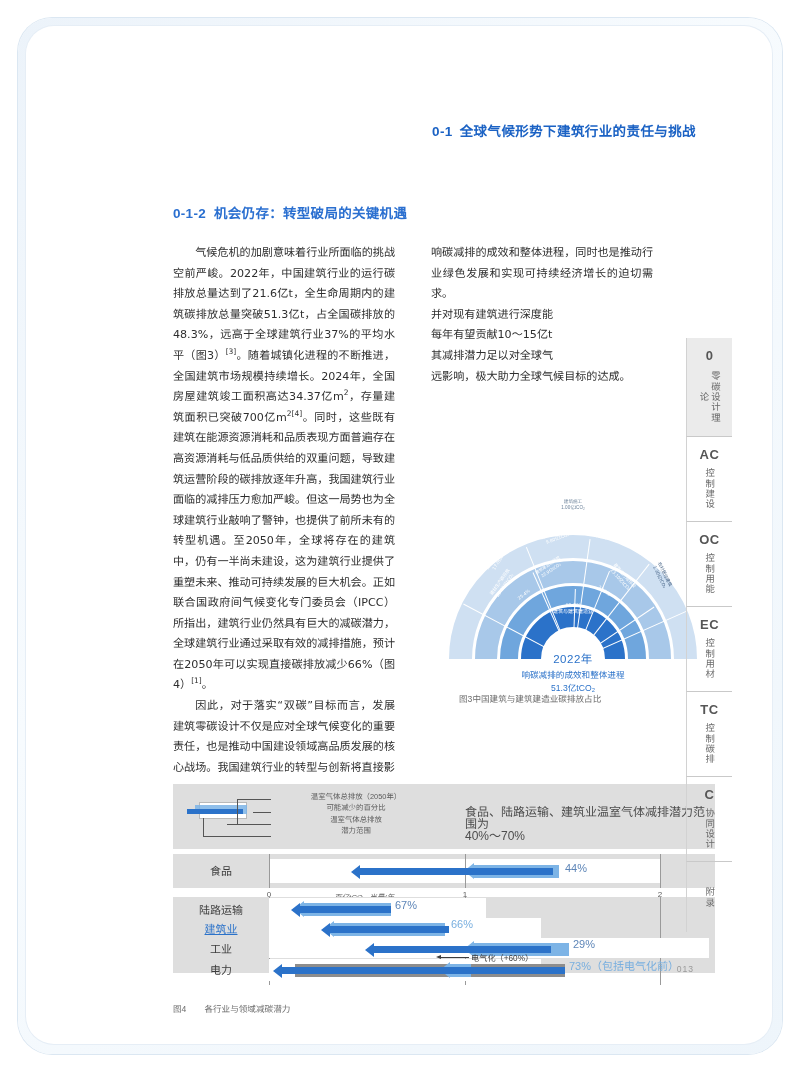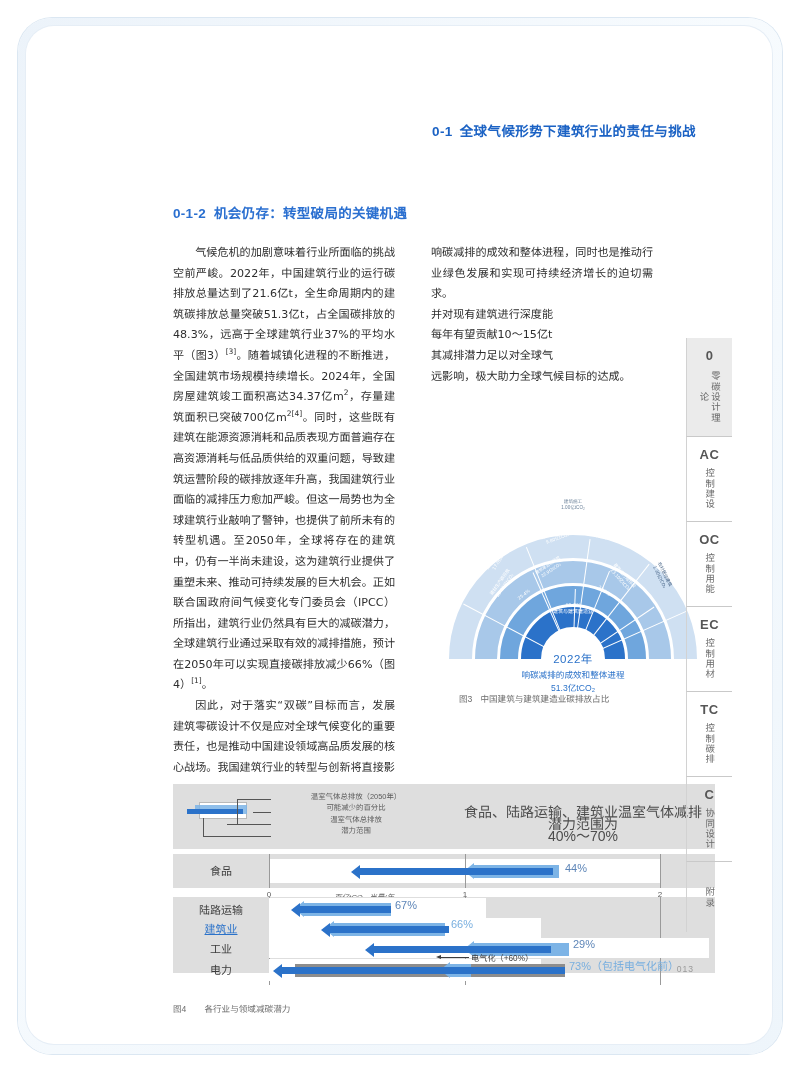--- a/index.html
+++ b/index.html
@@ -164,21 +164,21 @@
   .sun-center .l1 { font-size: 8.6px; margin-top: 2px; }
   .sun-center .l2 { font-size: 8.6px; margin-top: 1px; }
 
   .fig-caption {
     position: absolute;
     font-size: 8.6px;
     color: #6d6d6d;
     white-space: nowrap;
   }
   .fig3-caption { left: 28px; top: 192px; }
-  .fig3-caption .cap-num { margin-right: 8px; }
+  .fig3-caption .cap-num { margin-right: 0; }
 
   
   .fig4 {
     position: absolute;
     left: 113px;
     top: 722px;
     width: 542px;
     height: 230px;
   }
   .f4-legend {
@@ -213,24 +213,24 @@
     position: absolute; left: 8px; top: 19px; width: 56px; height: 5px;
     background: #2b72c9;
   }
   .legend-band {
     position: absolute; left: 16px; top: 15px; width: 52px; height: 9px;
     background: #7db4e6; opacity: .85;
   }
 
   .f4-note {
     position: absolute;
-    left: 286px; top: 22px;
+    left: 292px; top: 22px;
     width: 248px;
-    text-align: center;
-    font-size: 14px;
+    text-align: left;
+    font-size: 12px;
     line-height: 12px;
     color: #4d4d4d;
   }
 
   .f4-panel {
     position: absolute;
     left: 0;
     width: 542px;
     background: #dedede;
   }

